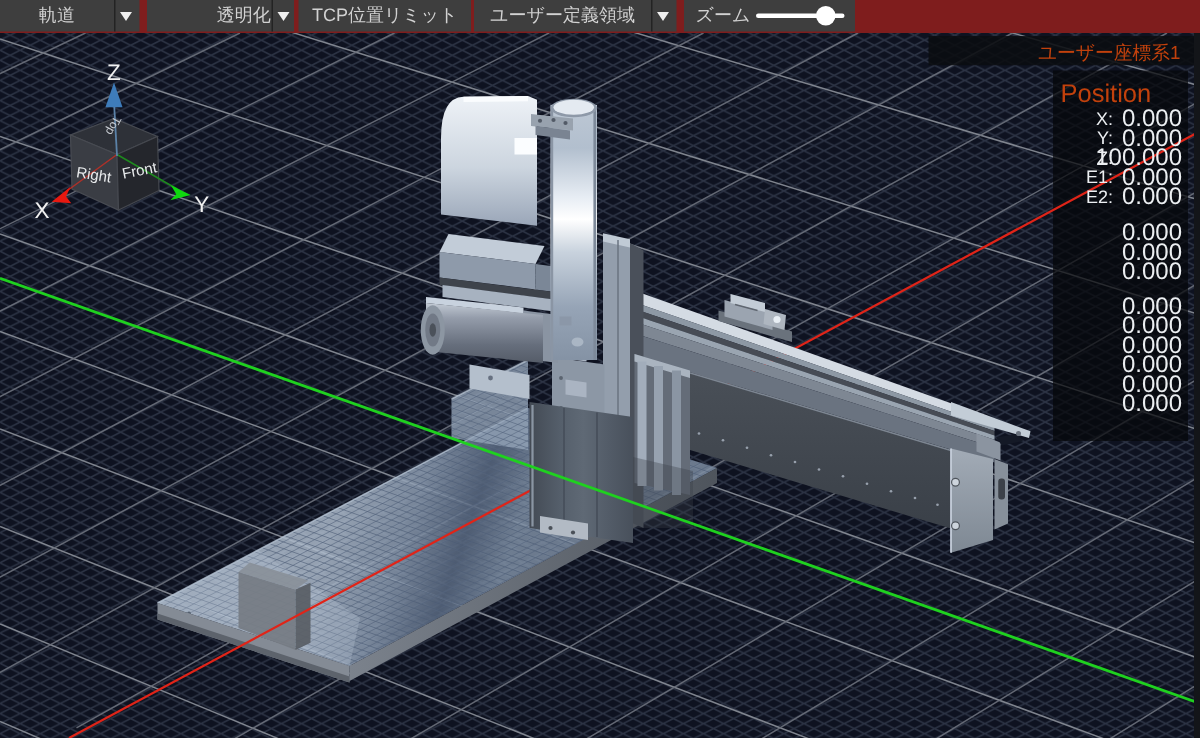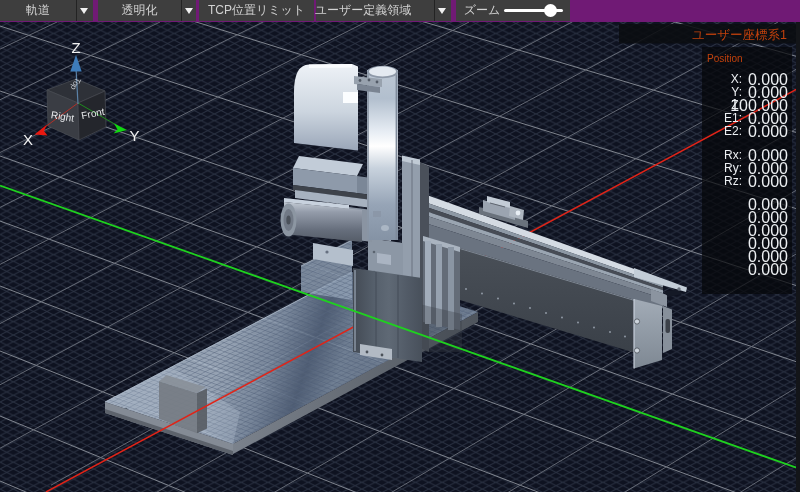--- a/index.html
+++ b/index.html
@@ -1,30 +1,30 @@
 <!DOCTYPE html>
 <html><head>
 <meta charset="utf-8">
 <style>
   html,body{margin:0;padding:0;background:#000;}
   #stage{position:relative;width:800px;height:492px;overflow:hidden;background:#101422;
     font-family:"Liberation Sans",sans-serif;}
   #vp{position:absolute;left:0;top:0;}
   
-  #bar{position:absolute;left:0;top:0;width:800px;height:22px;background:#701a75;z-index:5;}
+  #bar{position:absolute;left:0;top:0;width:800px;height:22px;background:#7f1d1d;z-index:5;}
   .grp{position:absolute;top:0;height:21px;background:#3e3e3e;}
   .btxt{position:absolute;top:0;height:21px;line-height:21px;text-align:center;
     color:#d2d2d2;font-size:12px;white-space:nowrap;}
   .sep{position:absolute;top:0;width:1px;height:21px;background:#232323;}
   .arr{position:absolute;top:8px;width:0;height:0;border-left:4.5px solid transparent;
     border-right:4.5px solid transparent;border-top:6px solid #f0f0f0;}
   
   .ov{position:absolute;color:#c2410c;z-index:4;white-space:pre;}
   #ucs{top:27px;right:13px;font-size:12.5px;}
-  #pos{top:53px;left:707px;font-size:10px;}
+  #pos{top:53px;left:707px;font-size:17px;}
   .lblcol{position:absolute;text-align:right;font-size:12px;line-height:13px;color:#eceff2;z-index:4;white-space:pre;}
   .valcol{position:absolute;text-align:right;font-size:16px;line-height:13px;color:#eceff2;z-index:4;white-space:pre;}
   
   #track{position:absolute;left:504px;top:9px;width:59px;height:3px;background:#fff;border-radius:2px;}
   #knob{position:absolute;left:544px;top:4px;width:13px;height:13px;background:#fff;border-radius:7px;}
 </style>
 </head>
 <body>
 <div id="stage">
 <svg id="vp" width="800" height="492" viewBox="0 0 800 492">
@@ -283,50 +283,47 @@
   <text x="76" y="87" fill="#c8ccd2" font-size="8" text-anchor="middle" transform="rotate(118 76 84)">Top</text>
 </g>
 </svg>
 
 <div id="bar">
   <div class="grp" style="left:0;width:93px;"></div>
   <div class="btxt" style="left:0;width:76px;">軌道</div>
   <div class="sep" style="left:76px;"></div>
   <div class="arr" style="left:80px;"></div>
   <div class="grp" style="left:98px;width:98px;"></div>
-  <div class="btxt" style="left:98px;width:83px;">透明化</div>
+  <div class="btxt" style="left:98px;width:83px;padding-left:23px;">透明化</div>
   <div class="sep" style="left:181px;"></div>
   <div class="arr" style="left:185px;"></div>
   <div class="grp" style="left:199px;width:115px;"></div>
   <div class="btxt" style="left:199px;width:115px;">TCP位置リミット</div>
   <div class="grp" style="left:316px;width:135px;"></div>
-  <div class="btxt" style="left:304px;width:118px;text-align:center;">ユーザー定義領域</div>
+  <div class="btxt" style="left:316px;width:118px;text-align:center;">ユーザー定義領域</div>
   <div class="sep" style="left:434px;"></div>
   <div class="arr" style="left:438px;"></div>
   <div class="grp" style="left:456px;width:114px;"></div>
   <div class="btxt" style="left:456px;width:52px;">ズーム</div>
   <div id="track"></div>
   <div id="knob"></div>
 </div>
 
 <div class="ov" id="ucs">ユーザー座標系1</div>
 <div class="ov" id="pos">Position</div>
 <div class="lblcol" style="top:73px;left:642px;width:100px;">X:
 Y:
 Z:
 E1:
 E2:</div>
 <div class="valcol" style="top:73px;left:688px;width:100px;">0.000
 0.000
 100.000
 0.000
 0.000</div>
-<div class="lblcol" style="top:149px;left:642px;width:100px;">Rx:
-Ry:
-Rz:</div>
 <div class="valcol" style="top:149px;left:688px;width:100px;">0.000
 0.000
 0.000</div>
 <div class="valcol" style="top:198px;left:688px;width:100px;">0.000
 0.000
 0.000
 0.000
 0.000
 0.000</div>
 </div>

